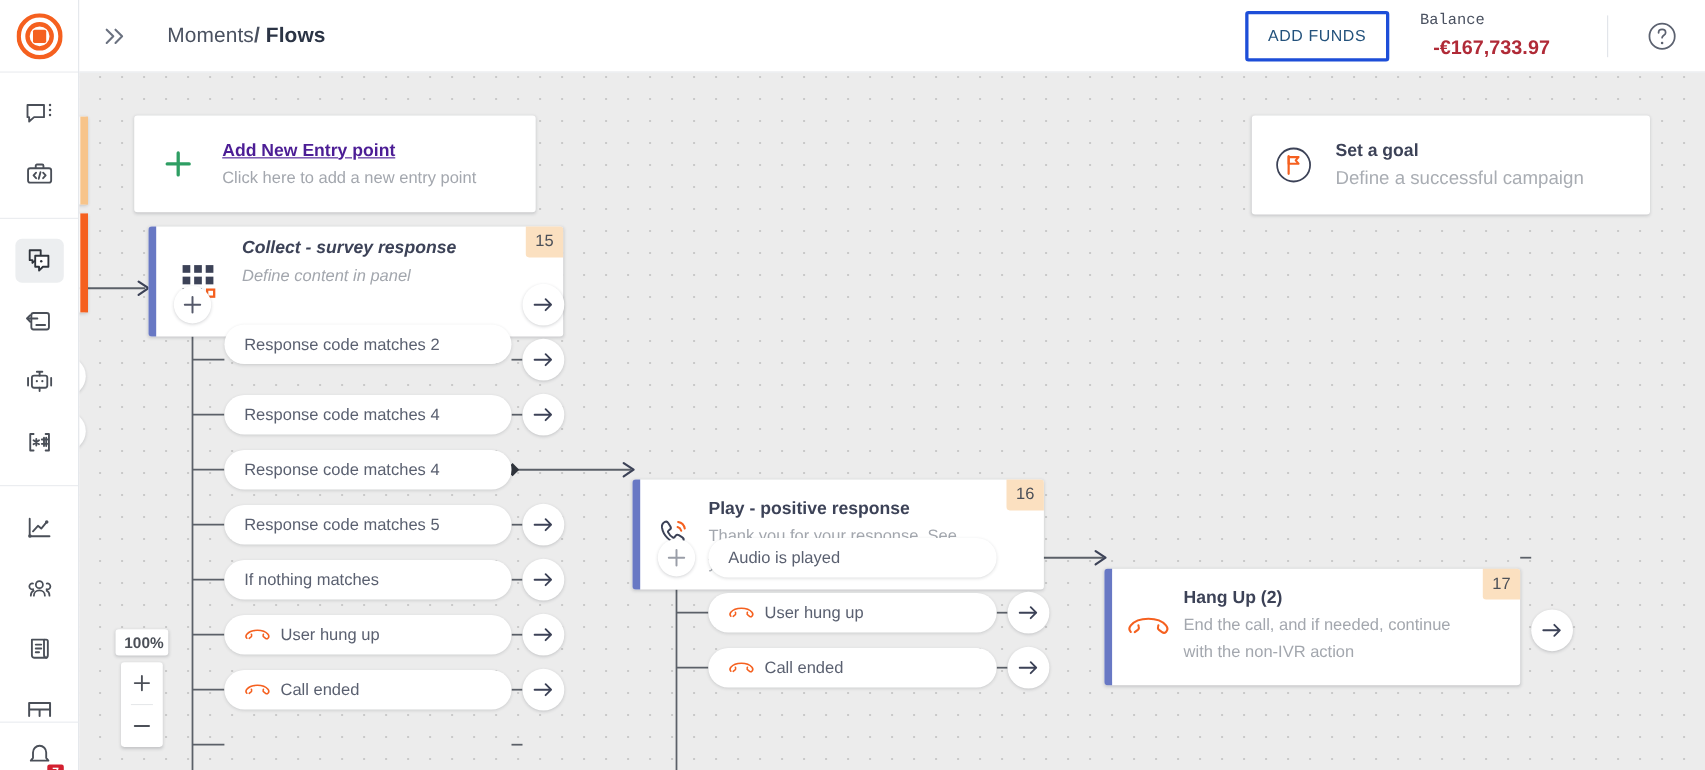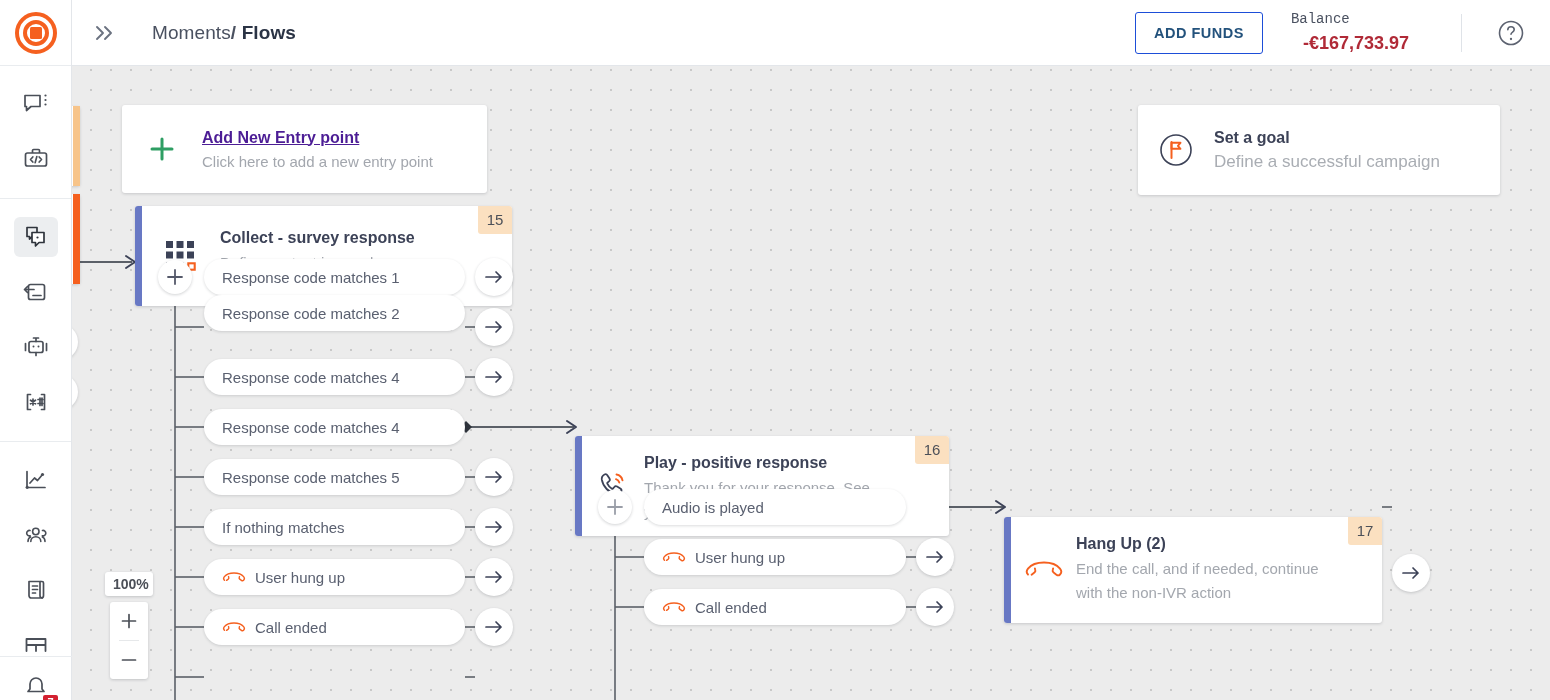--- a/index.html
+++ b/index.html
@@ -68,22 +68,22 @@
     margin-left: 16px; white-space: nowrap;
   }
   .breadcrumb .crumb-root { color: #4a5160; }
   .breadcrumb .crumb-sep { color: #4a5160; font-weight: 700; }
   .breadcrumb .crumb-leaf { color: #2b3445; font-weight: 700; }
   .header-right {
     margin-left: auto; display: flex; align-items: center;
     height: 66px; padding-right: 24px;
   }
   .add-funds {
-    border: 1px solid #1d4ed8; color: #23527c; background: #fff;
-    font-size: 14.5px; font-weight: 700; letter-spacing: .5px;
+    border: 3px solid #1d4ed8; color: #23527c; background: #fff;
+    font-size: 14.5px; font-weight: 400; letter-spacing: .5px;
     padding: 12px 18px; border-radius: 3px; cursor: pointer;
     font-family: "Liberation Sans", sans-serif;
   }
   .balance-wrap { margin-left: 28px; line-height: 1.25; }
   .balance-label { font-size: 14px; color: #4a5160; font-family: Liberation Mono, monospace; }
   .balance-value { font-size: 18px; font-weight: 700; color: #b02a37; margin-top: 3px; margin-left: 12px; }
   .hdr-divider { width: 1px; height: 38px; background: #dfe3e8; margin: 0 34px 0 52px; }
   .help-btn { width: 30px; height: 30px; cursor: pointer; color: #5c6270; }
 
   
@@ -441,21 +441,21 @@
           <rect x="12.5" y="2" width="7" height="7" fill="#3c4257"></rect>
           <rect x="23" y="2" width="7" height="7" fill="#3c4257"></rect>
           <rect x="2" y="12.5" width="7" height="7" fill="#3c4257"></rect>
           <rect x="12.5" y="12.5" width="7" height="7" fill="#3c4257"></rect>
           <rect x="23" y="12.5" width="7" height="7" fill="#3c4257"></rect>
           <rect x="2" y="23" width="7" height="7" fill="#3c4257"></rect>
           <rect x="12.5" y="23" width="7" height="7" fill="#3c4257"></rect>
           <rect x="24.3" y="24.3" width="6.4" height="6.4" fill="none" stroke="#f5601f" stroke-width="2.1"></rect>
         </svg>
       </span>
-      <div class="node-body" style="padding-top:22px;">
+      <div class="node-body" style="padding-top:10px;font-style:italic;">
         <div class="node-title">Collect - survey response</div>
         <div class="node-sub">Define content in panel</div>
       </div>
       <span class="node-badge">15</span>
     </div>
 
     <div class="node" style="left:503px; top:370px; width:374px; height:100px;">
       <span class="node-accent" style="background:#6878c4;"></span>
       <span class="node-icon" style="width:62px;height:100px;">
         <svg width="36" height="36" viewBox="0 0 36 36" fill="none">
@@ -485,23 +485,20 @@
       </div>
       <span class="node-badge">17</span>
     </div>
 
     <div class="plus-btn" style="left:86px; top:194px;">
       <svg width="18" height="18" viewBox="0 0 18 18" fill="none" stroke="#55596a" stroke-width="1.8">
         <path d="M9 2v14M2 9h14" stroke-linecap="round"></path>
       </svg>
     </div>
 
-    <div class="pill" style="left:132px; top:193px; width:261px;">
-      <span>Response code matches 1</span>
-    </div>
     <div class="arrow-btn" style="left:403px; top:192px;">
       <svg width="20" height="16" viewBox="0 0 20 16" fill="none" stroke="#3c4257" stroke-width="1.7">
           <path d="M2 8h15M12 3l5 5-5 5" stroke-linecap="round" stroke-linejoin="round"></path>
         </svg>
     </div>
 
     <div class="pill" style="left:132px; top:229px; width:261px;">
       <span>Response code matches 2</span>
     </div>
     <div class="arrow-btn" style="left:403px; top:242px;">

